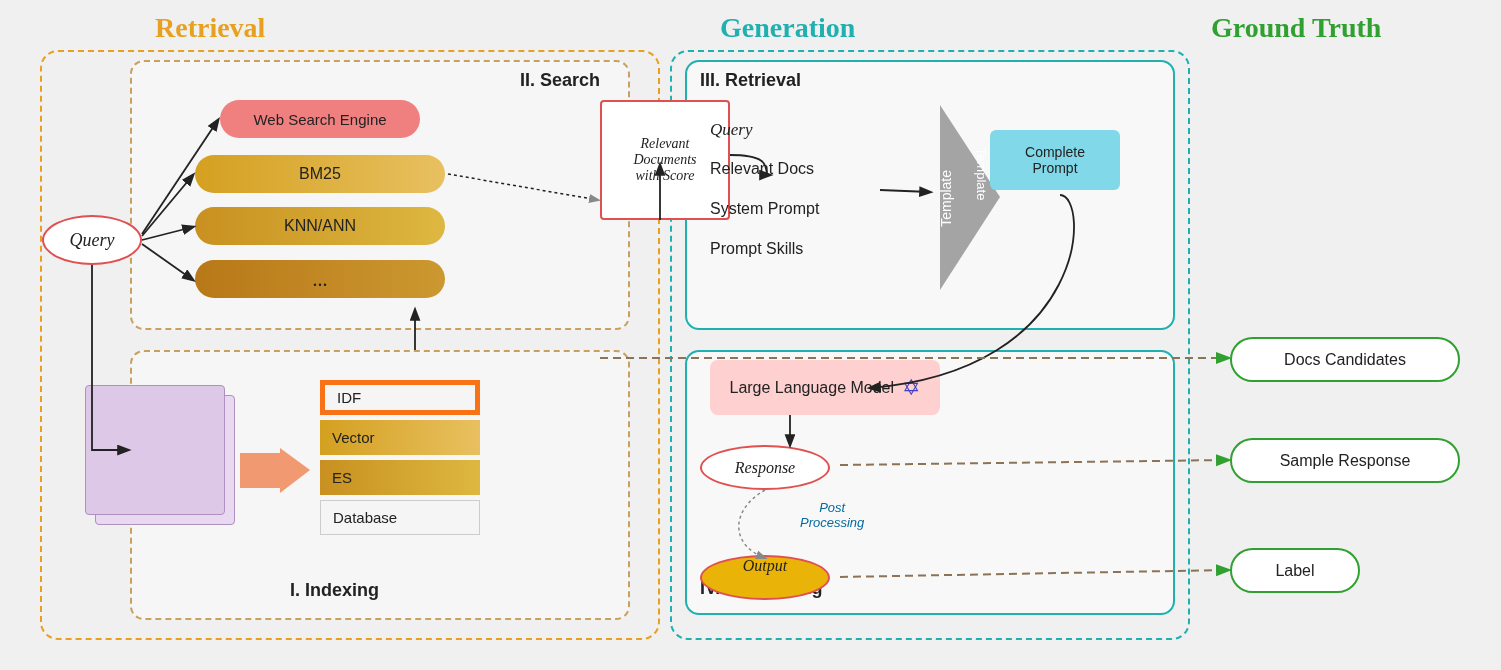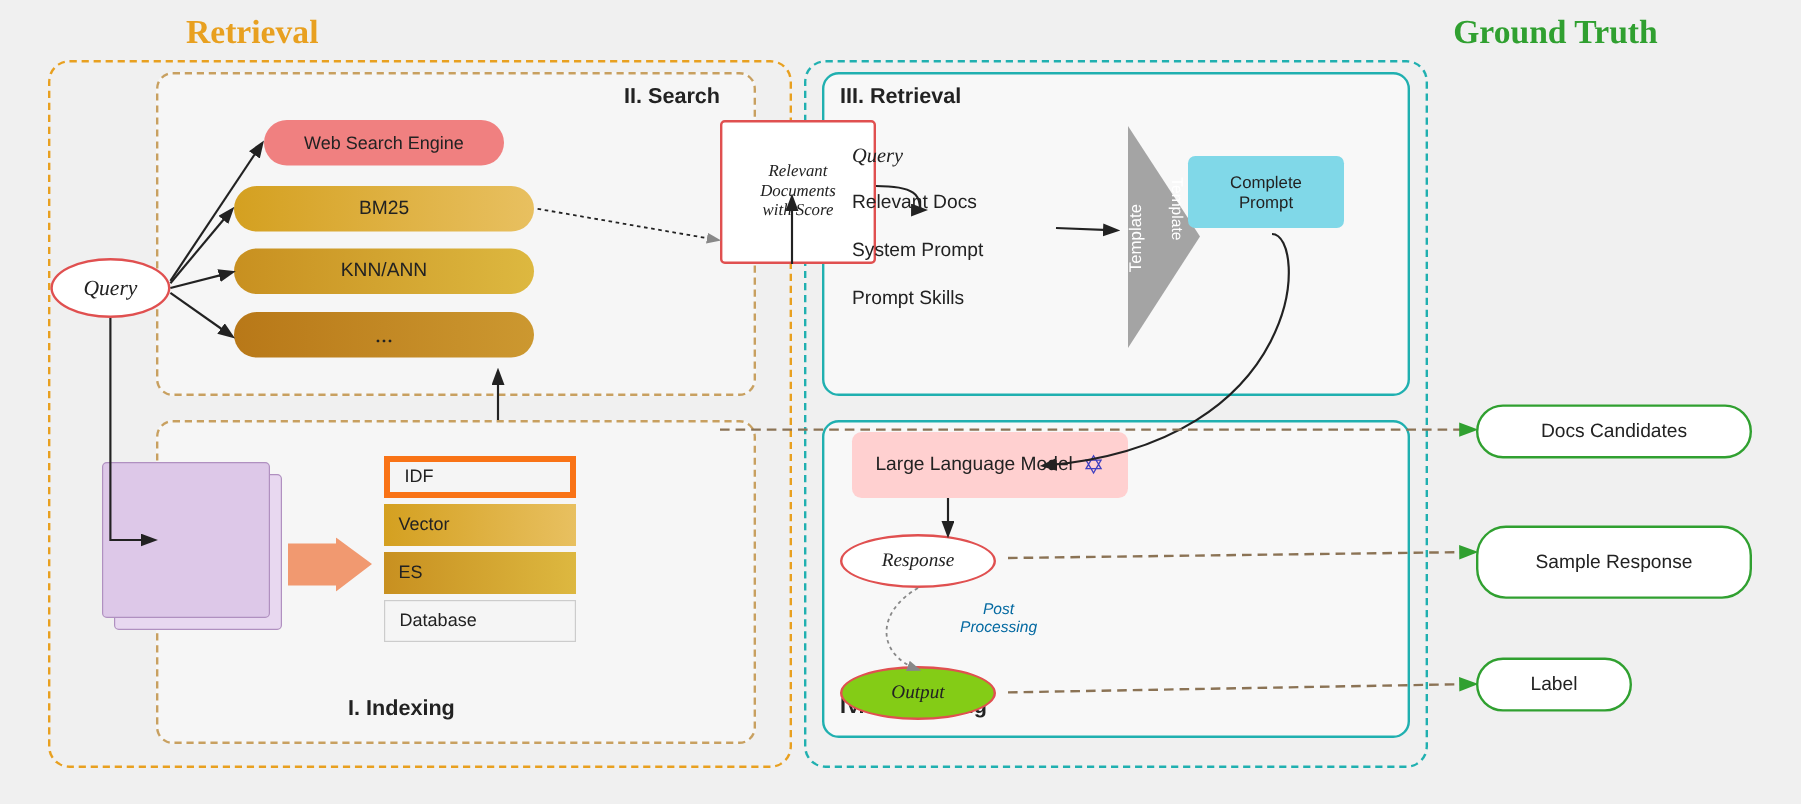--- a/index.html
+++ b/index.html
@@ -353,23 +353,22 @@
 
     
     .output-oval {
       position: absolute;
       top: 555px;
       left: 700px;
       width: 130px;
       height: 45px;
       border: 2.5px solid #e05050;
       border-radius: 50%;
-      background: #84cc16;
-      display: flex;
-      align-items: center;
+      background: #eab308;
+      display: flex;
       justify-content: center;
       font-style: italic;
       font-size: 16px;
       font-family: Georgia, serif;
       color: #222;
     }
 
     
     .gt-item {
       position: absolute;
@@ -411,20 +410,21 @@
       color: #4040c0;
       font-size: 22px;
     }
   </style>
 </head>
 <body>
 
 <div class="main-container">
 
   <div class="section-header-retrieval">Retrieval</div>
+  <div class="section-header-generation">Generation</div>
   <div class="section-header-groundtruth">Ground Truth</div>
 
   <div class="retrieval-outer-box"></div>
 
   <div class="generation-outer-box"></div>
 
   <div class="search-box"></div>
   <div class="search-label">II. Search</div>
 
   <div class="indexing-box"></div>
@@ -531,21 +531,21 @@
   </div>
 
   <div class="post-processing-text">
     <span style="white-space:pre-line;">Post
 Processing</span>
   </div>
 
   <div class="gt-item" style="position:absolute;top:337px;left:1230px;width:230px;height:45px;">
     <span>Docs Candidates</span>
   </div>
-  <div class="gt-item" style="position:absolute;top:438px;left:1230px;width:230px;height:61px;">
+  <div class="gt-item" style="position:absolute;top:438px;left:1230px;width:230px;height:45px;">
     <span>Sample Response</span>
   </div>
   <div class="gt-item" style="position:absolute;top:548px;left:1230px;width:130px;height:45px;">
     <span>Label</span>
   </div>
 
   <svg class="arrows-svg" xmlns="http://www.w3.org/2000/svg">
     <defs>
       <marker id="arrow-black" markerWidth="8" markerHeight="8" refX="6" refY="3" orient="auto">
         <path d="M0,0 L0,6 L8,3 z" fill="#222"></path>

